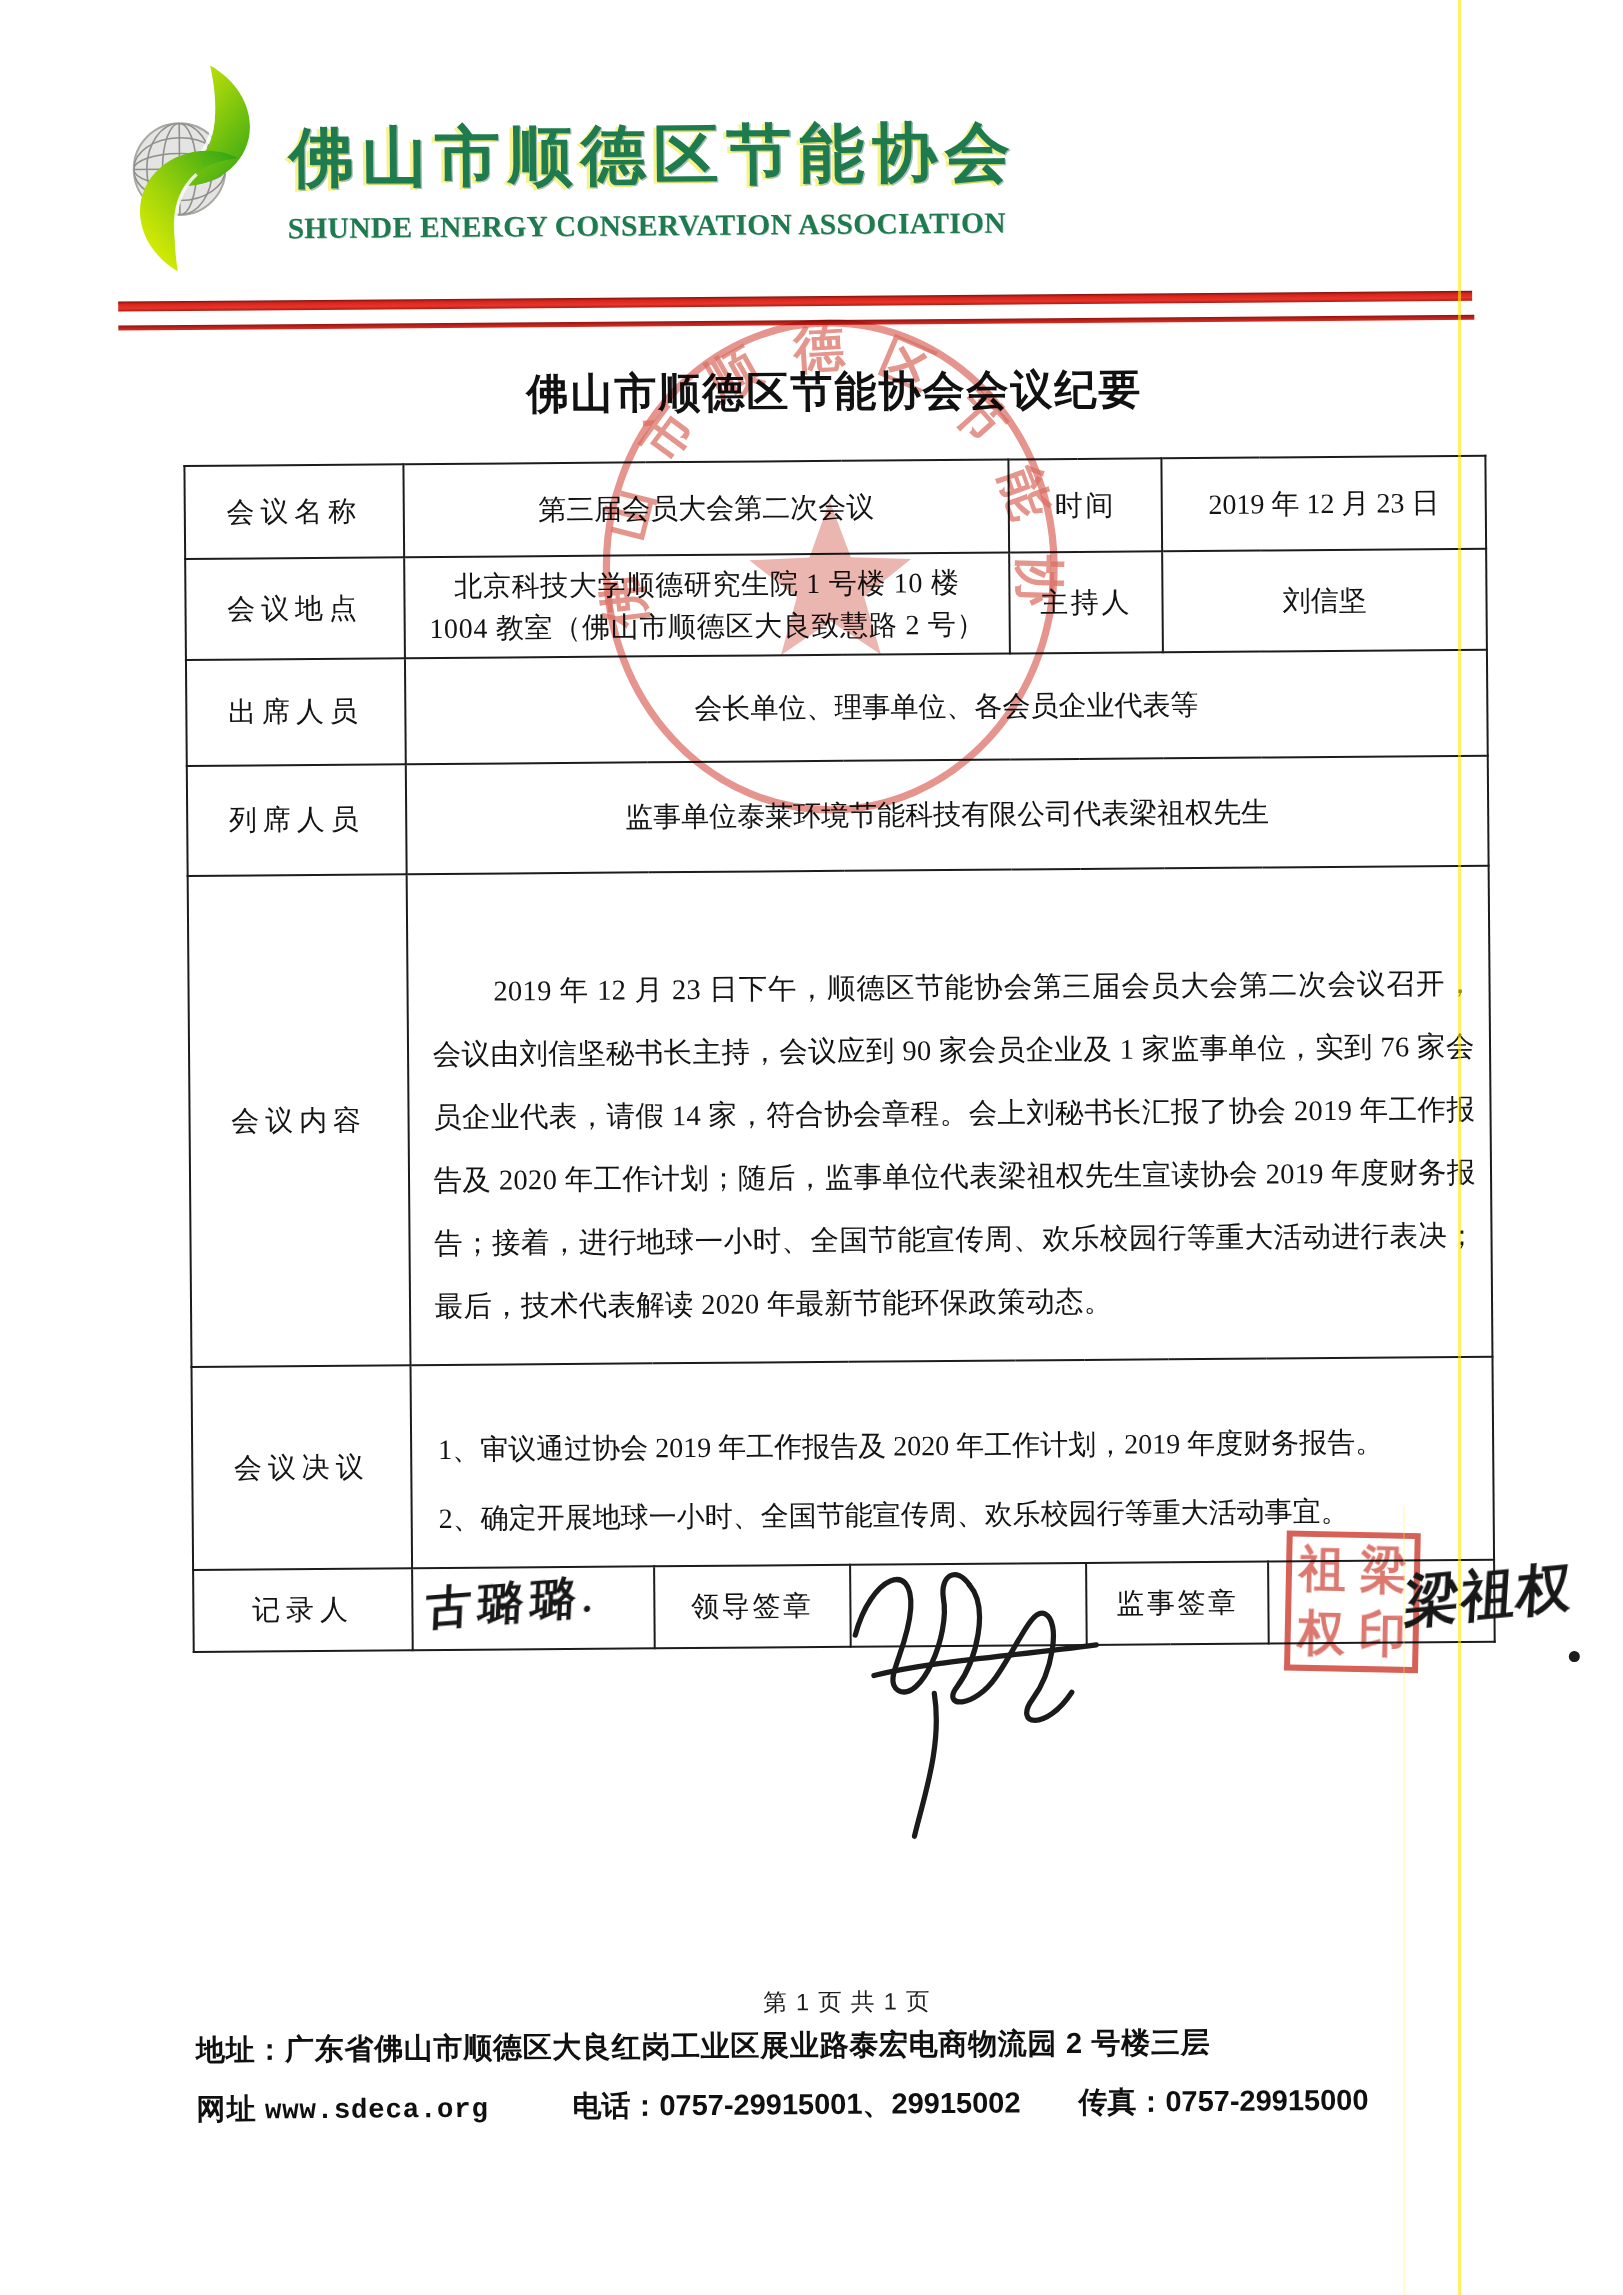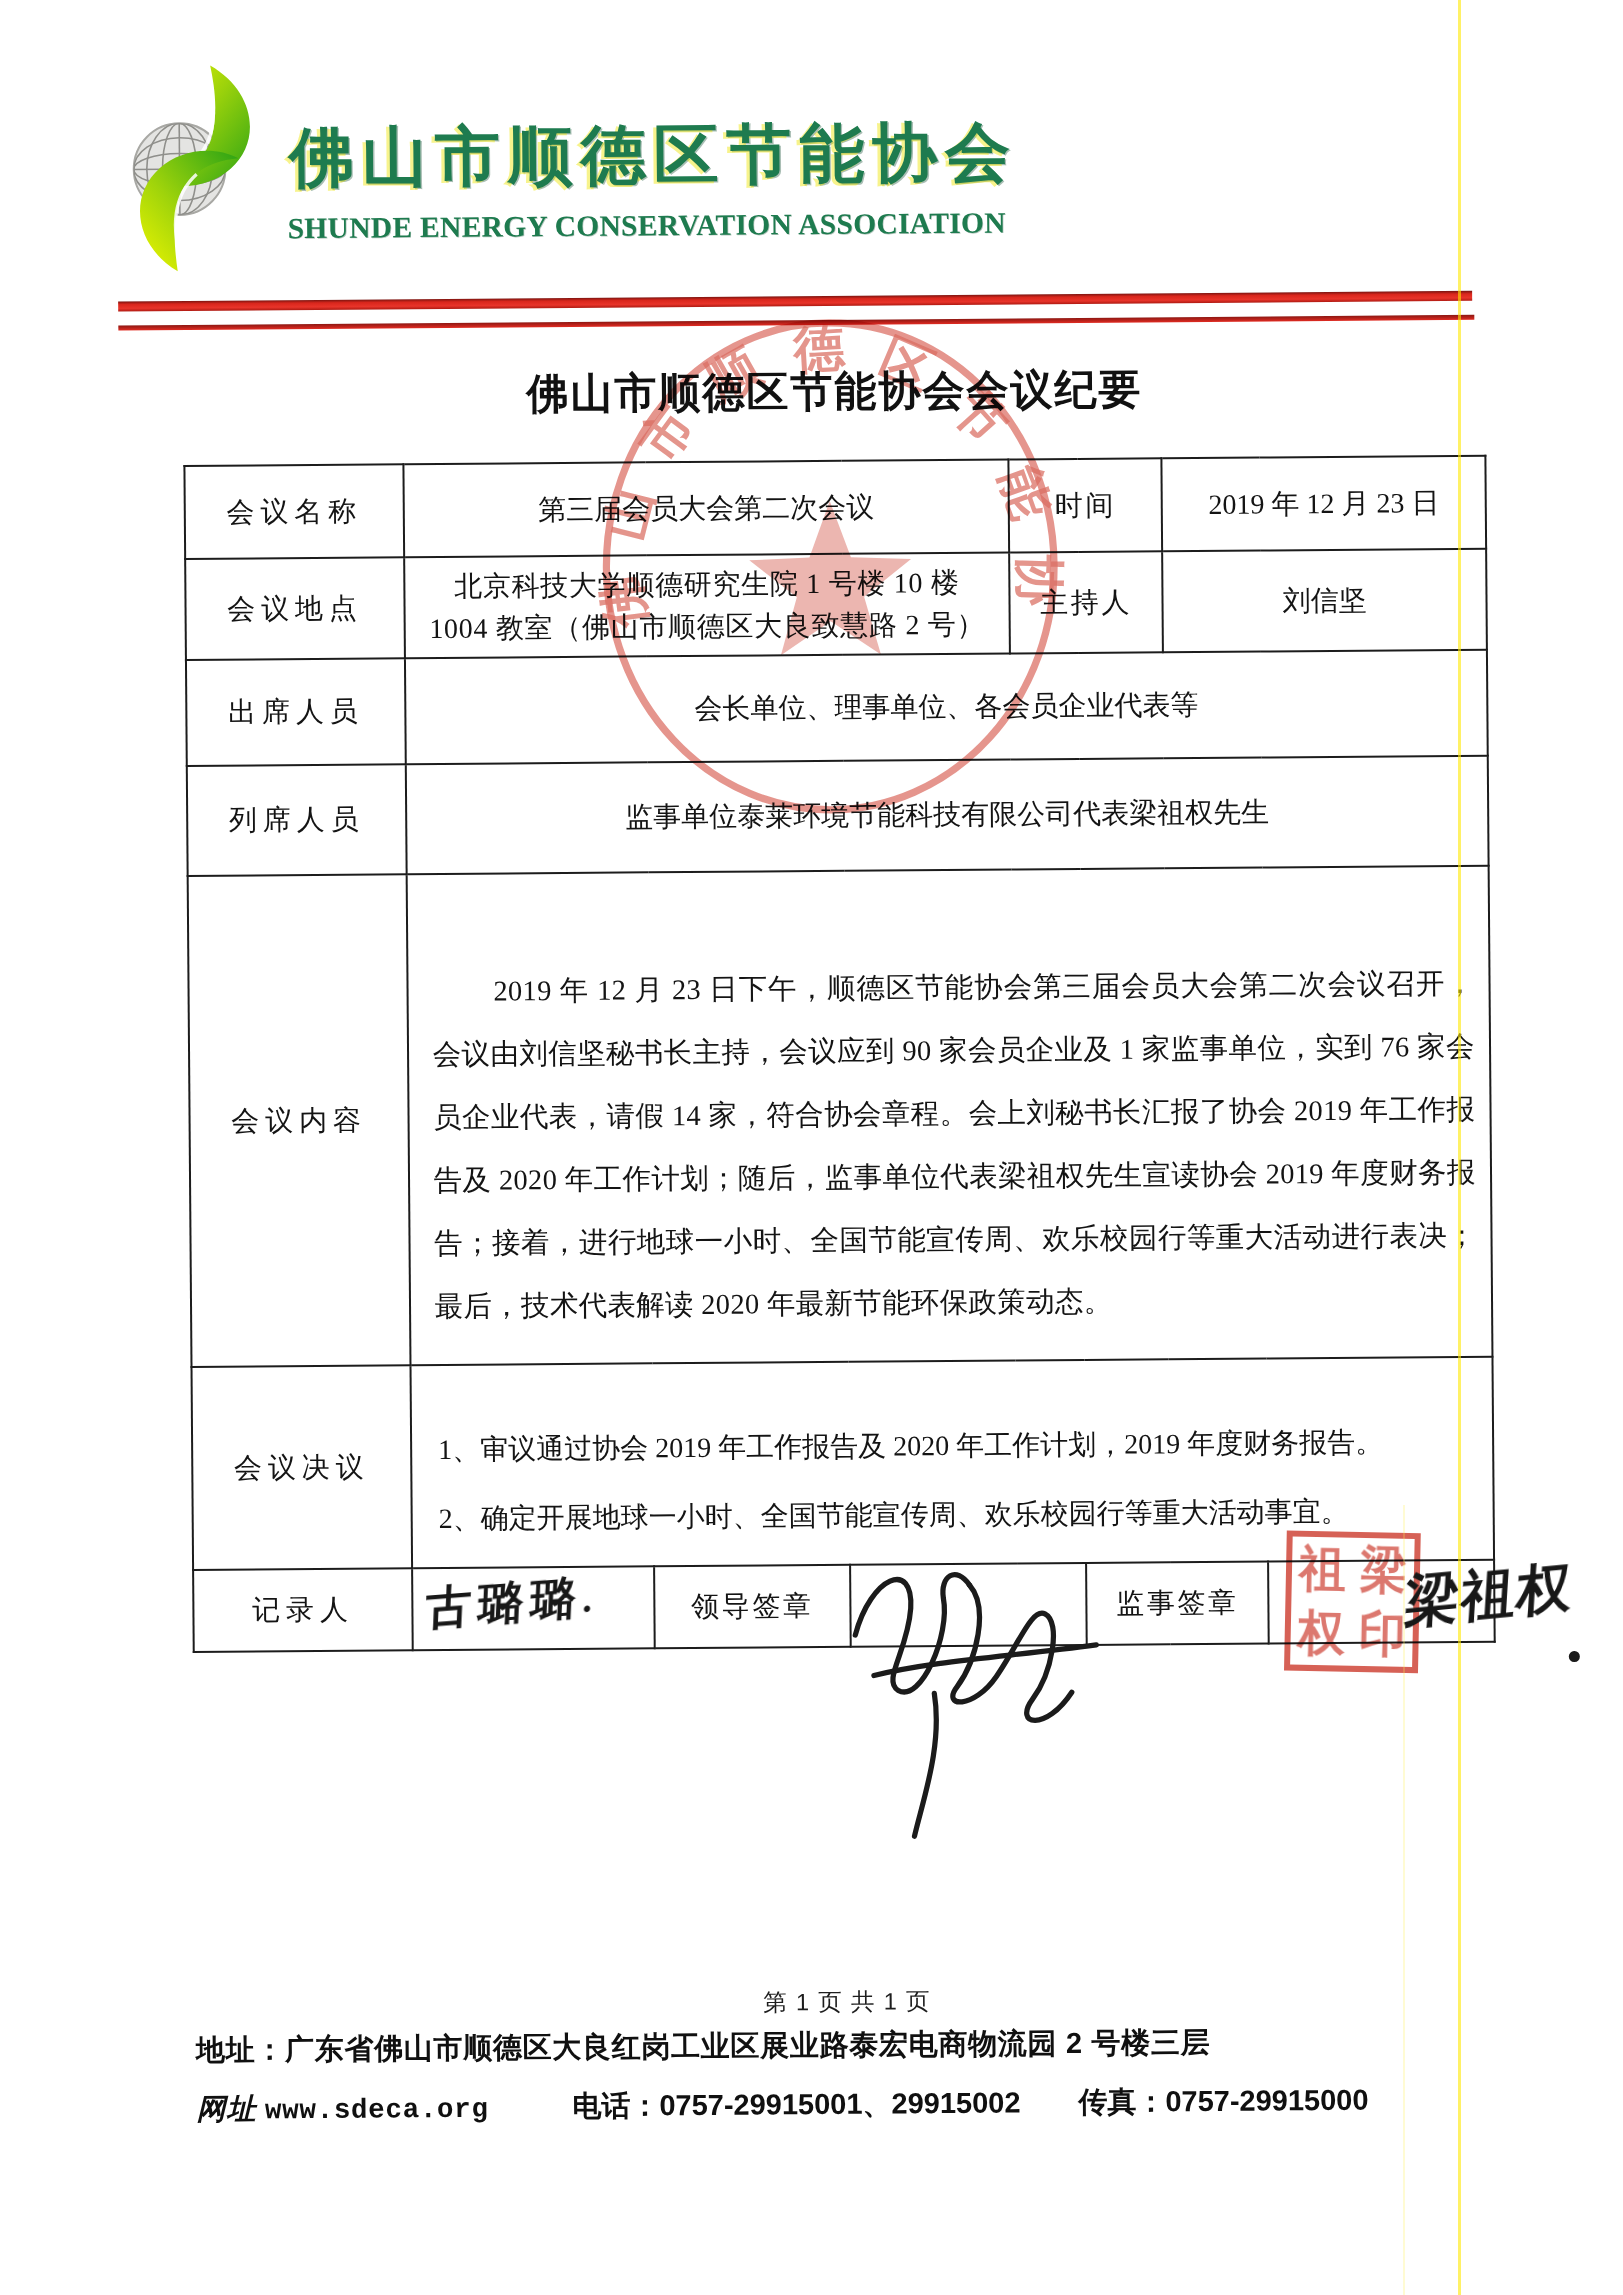--- a/index.html
+++ b/index.html
@@ -75,21 +75,21 @@
   
   .foot-rule{position:absolute;left:187px;top:1971px;width:1305px;height:3.9px;
     background:linear-gradient(90deg,#00a7c4 0%,#1c1c1c 6%,#222 18%,#c40f78 24%,#1c1c1c 32%,#0a7a1e 44%,#15151 5 52%,#1c1c1c 60%,#d8127f 68%,#1c1c1c 76%,#e5d800 86%,#00c2d4 94%,#1c1c1c 100%);}
   .page-num{position:absolute;left:184px;top:1986px;width:1309px;text-align:center;
     font-size:23.6px;letter-spacing:1.3px;color:#1d1d1d;
     font-family:"Liberation Sans","DejaVu Sans",sans-serif;}
   .foot-line{position:absolute;font-family:"Liberation Sans","DejaVu Sans",sans-serif;
     font-weight:bold;color:#101010;white-space:nowrap;}
   .foot-addr{left:187px;top:2026px;font-size:29px;letter-spacing:0.7px;}
   .foot-contact{left:187px;top:2085px;font-size:29px;width:1244px;}
-  .foot-contact .web-label{letter-spacing:1.3px;font-style:italic;}
+  .foot-contact .web-label{letter-spacing:1.3px;}
   .foot-contact .web-val{font-family:"Liberation Mono","DejaVu Sans Mono",monospace;
     font-size:27.5px;letter-spacing:0.7px;}
   .foot-contact .tel{position:absolute;left:376px;top:0;}
   .foot-contact .fax{position:absolute;left:882px;top:0;}
   
   .yline{position:absolute;top:0;height:2295px;pointer-events:none;}
   .yline.a{left:1458px;width:2.6px;background:rgba(255,232,0,.6);}
   .yline.b{left:1403px;width:2px;top:1505px;height:790px;background:rgba(255,238,80,.25);}
   .edge-shade{position:absolute;right:0;top:0;width:10.5px;height:2295px;background:rgba(120,120,120,.18);}
 </style>

